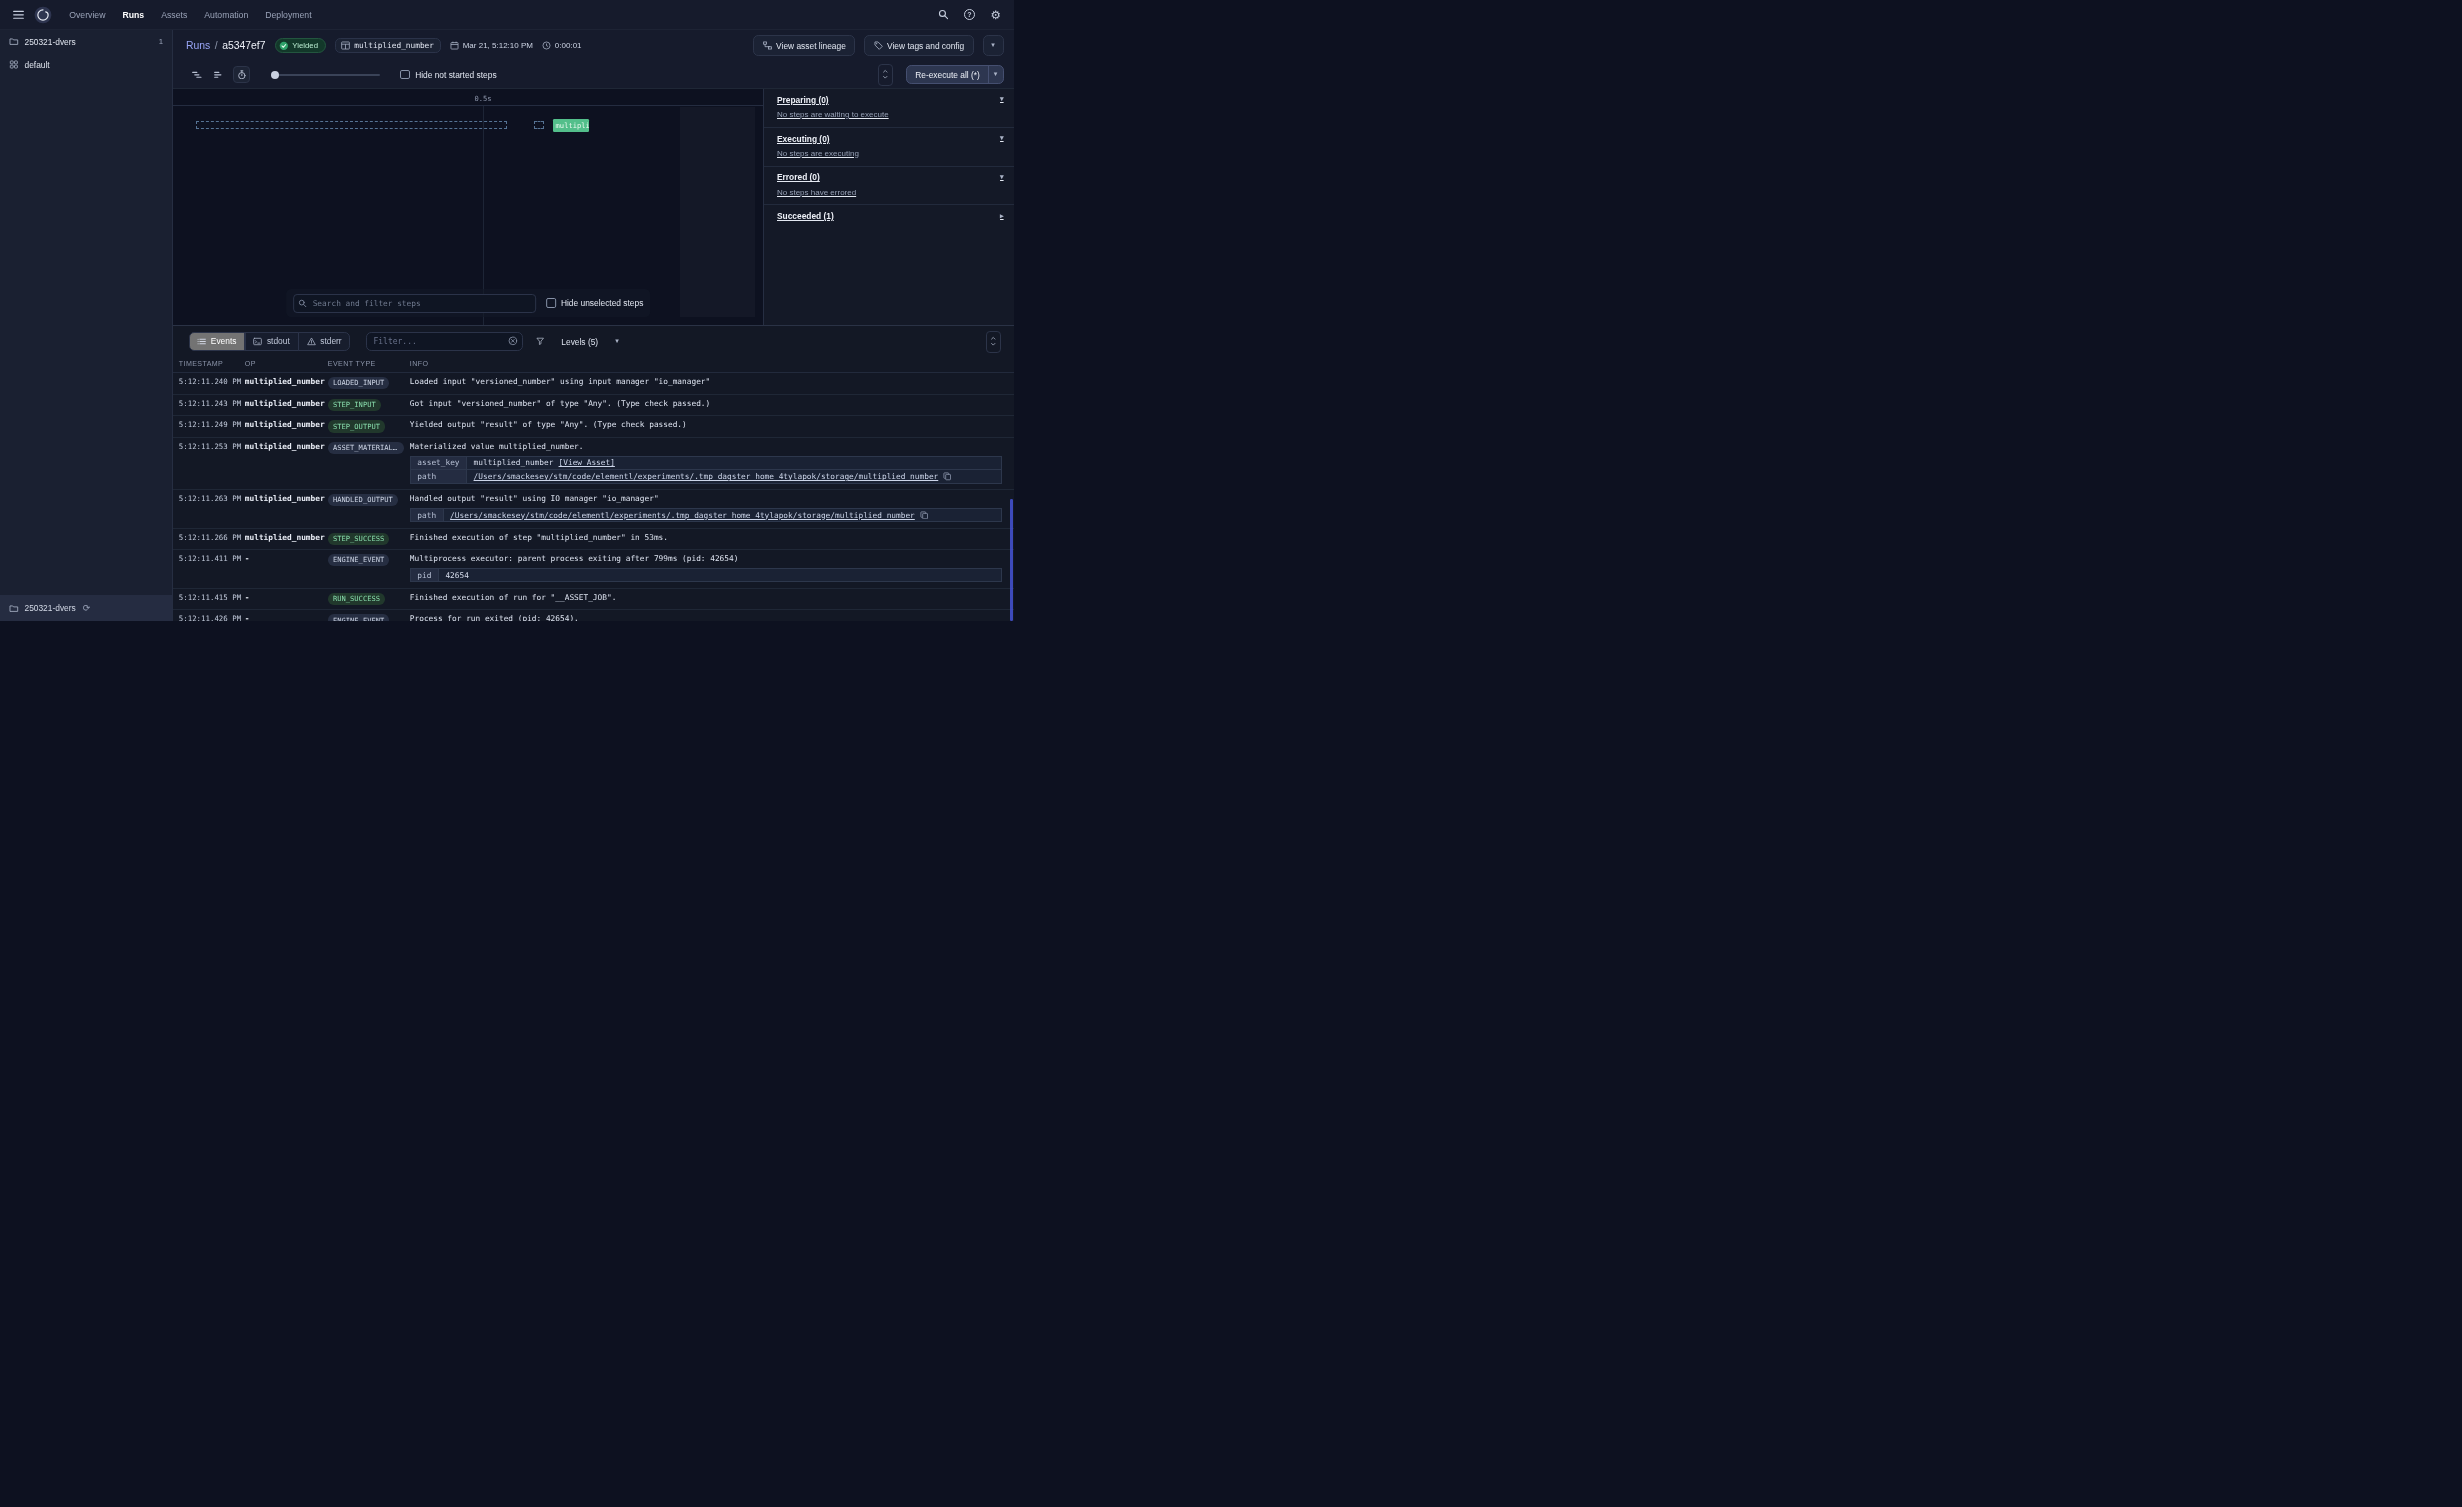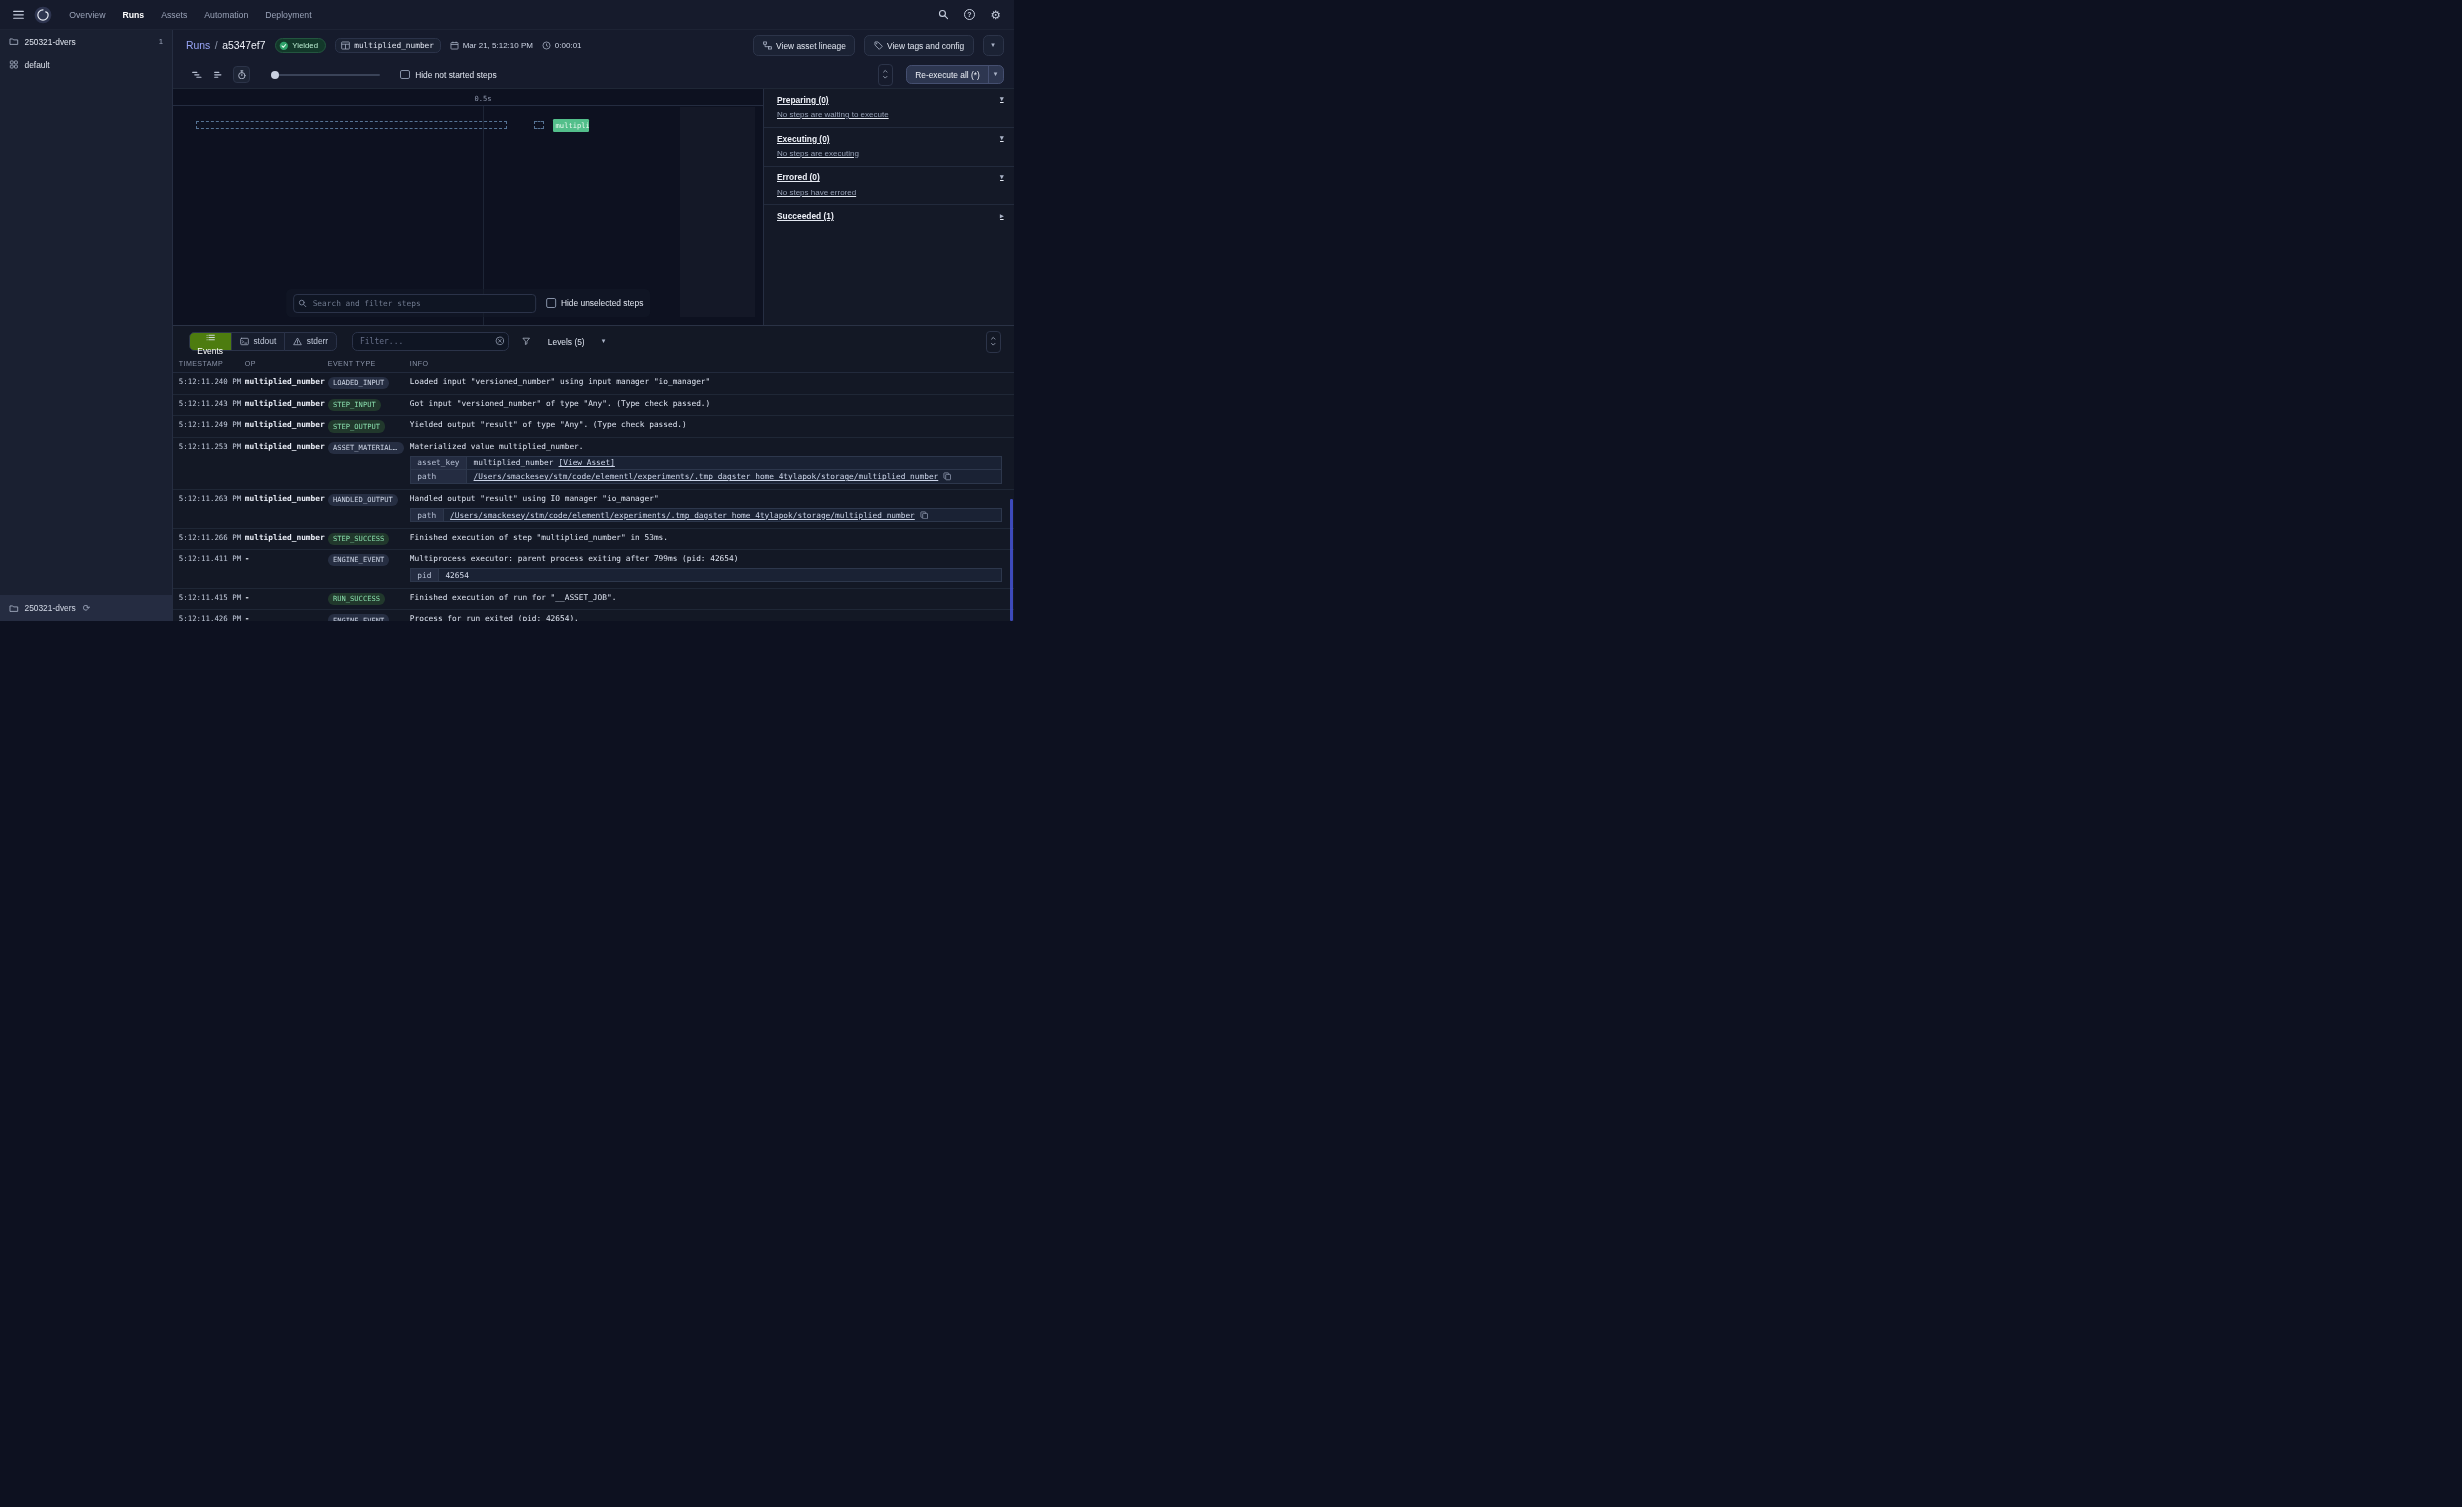--- a/index.html
+++ b/index.html
@@ -107,21 +107,21 @@
 
   
   .log{position:relative;height:296px;background:var(--bg-log);border-top:0.6px solid #2a3245;}
   .log-toolbar{height:31px;display:flex;align-items:center;padding:0 13px 0 15.5px;}
   .tabs{display:flex;}
   .tab{display:flex;align-items:center;gap:4.5px;height:19.4px;padding:0 7.8px;font-size:8.4px;color:#c0c8d9;
     background:#171d2d;border:0.6px solid #2b3349;}
   .tab + .tab{margin-left:-0.6px;}
   .tab:first-child{border-radius:5.2px 0 0 5.2px;}
   .tab:last-child{border-radius:0 5.2px 5.2px 0;}
-  .tab.active{background:#4d7c0f;color:#ffffff;flex-direction:column;}
+  .tab.active{background:#737373;color:#ffffff;}
   .tab svg{color:#aab3c7;}
   .tab.active svg{color:#dbe1ef;}
   .filter-wrap{position:relative;margin-left:15.5px;border-radius:7px;}
   .filter-wrap input{width:157px;height:19.4px;background:#0f1523;border:0.6px solid #2b3349;border-radius:5.2px;
     color:#dfe4ee;font-family:"DejaVu Sans Mono",monospace;font-size:8px;padding:0 19.4px 0 6.5px;outline:none;}
   .filter-wrap input::placeholder{color:#68718a;}
   .clear{position:absolute;right:5.2px;top:4.5px;color:#8a93a8;cursor:pointer;}
   .levels{display:flex;align-items:center;gap:17px;margin-left:13px;color:#dde3ef;font-size:8.4px;}
   .levels svg{color:#b9c1d3;}
 

